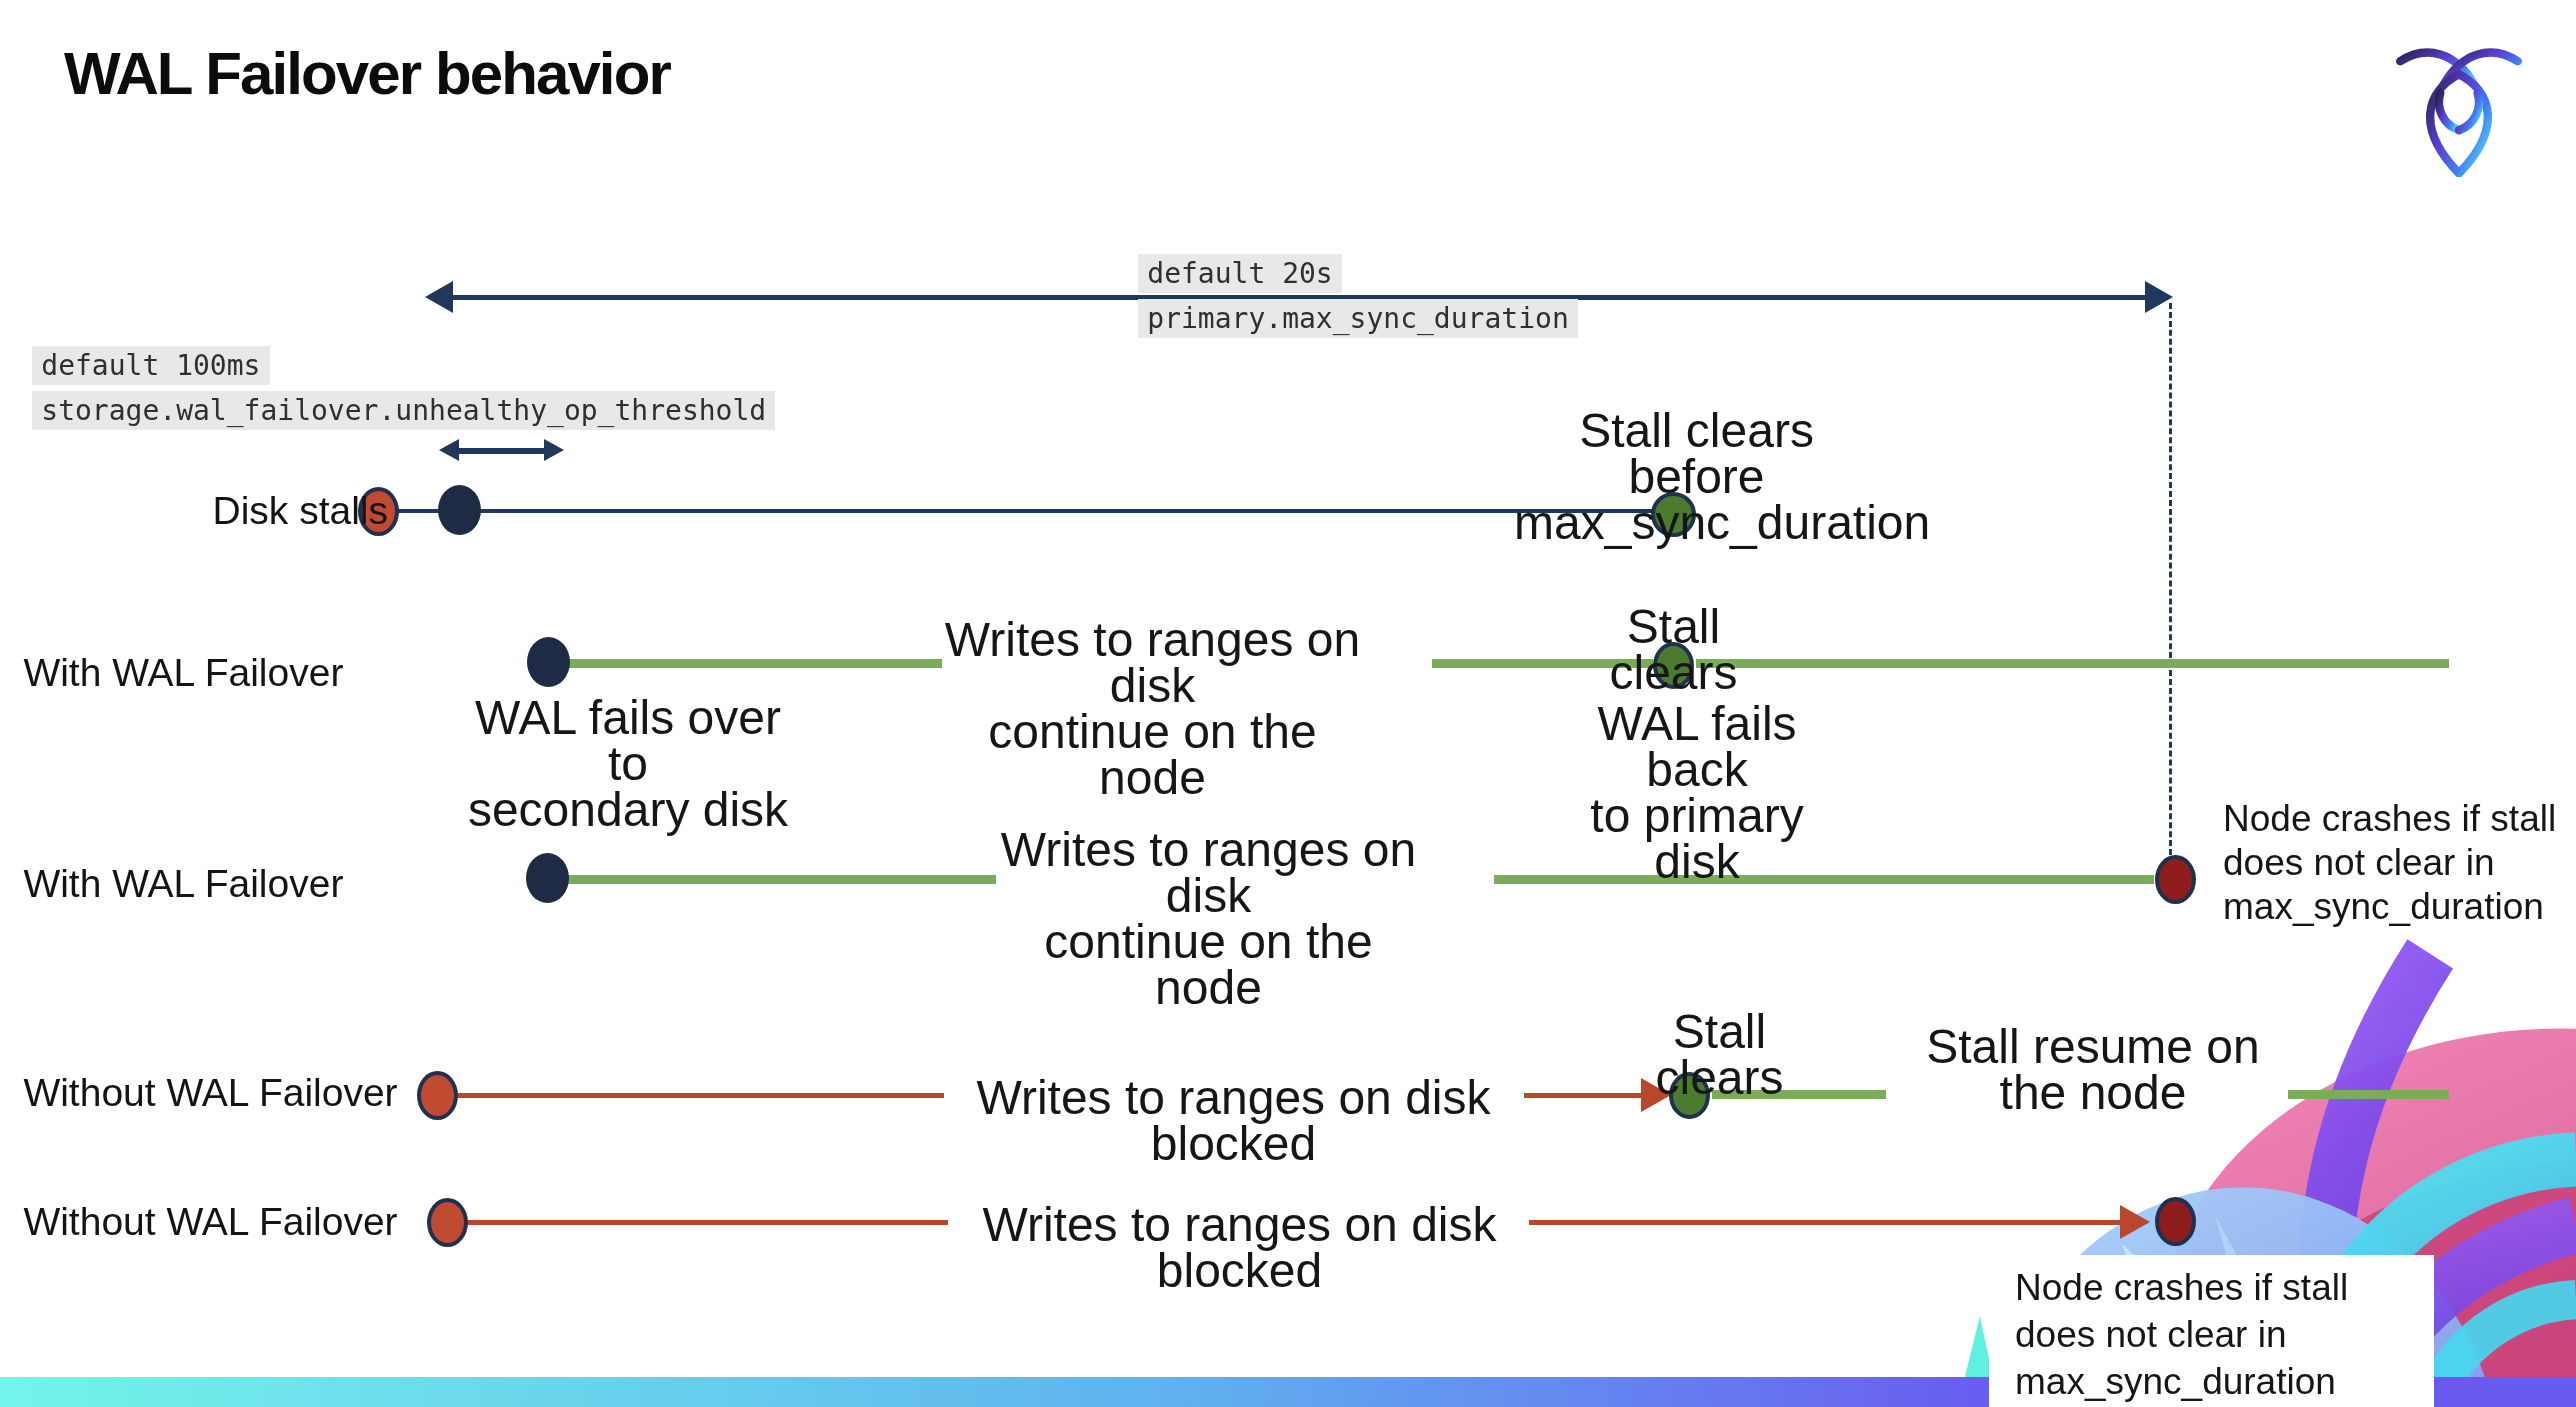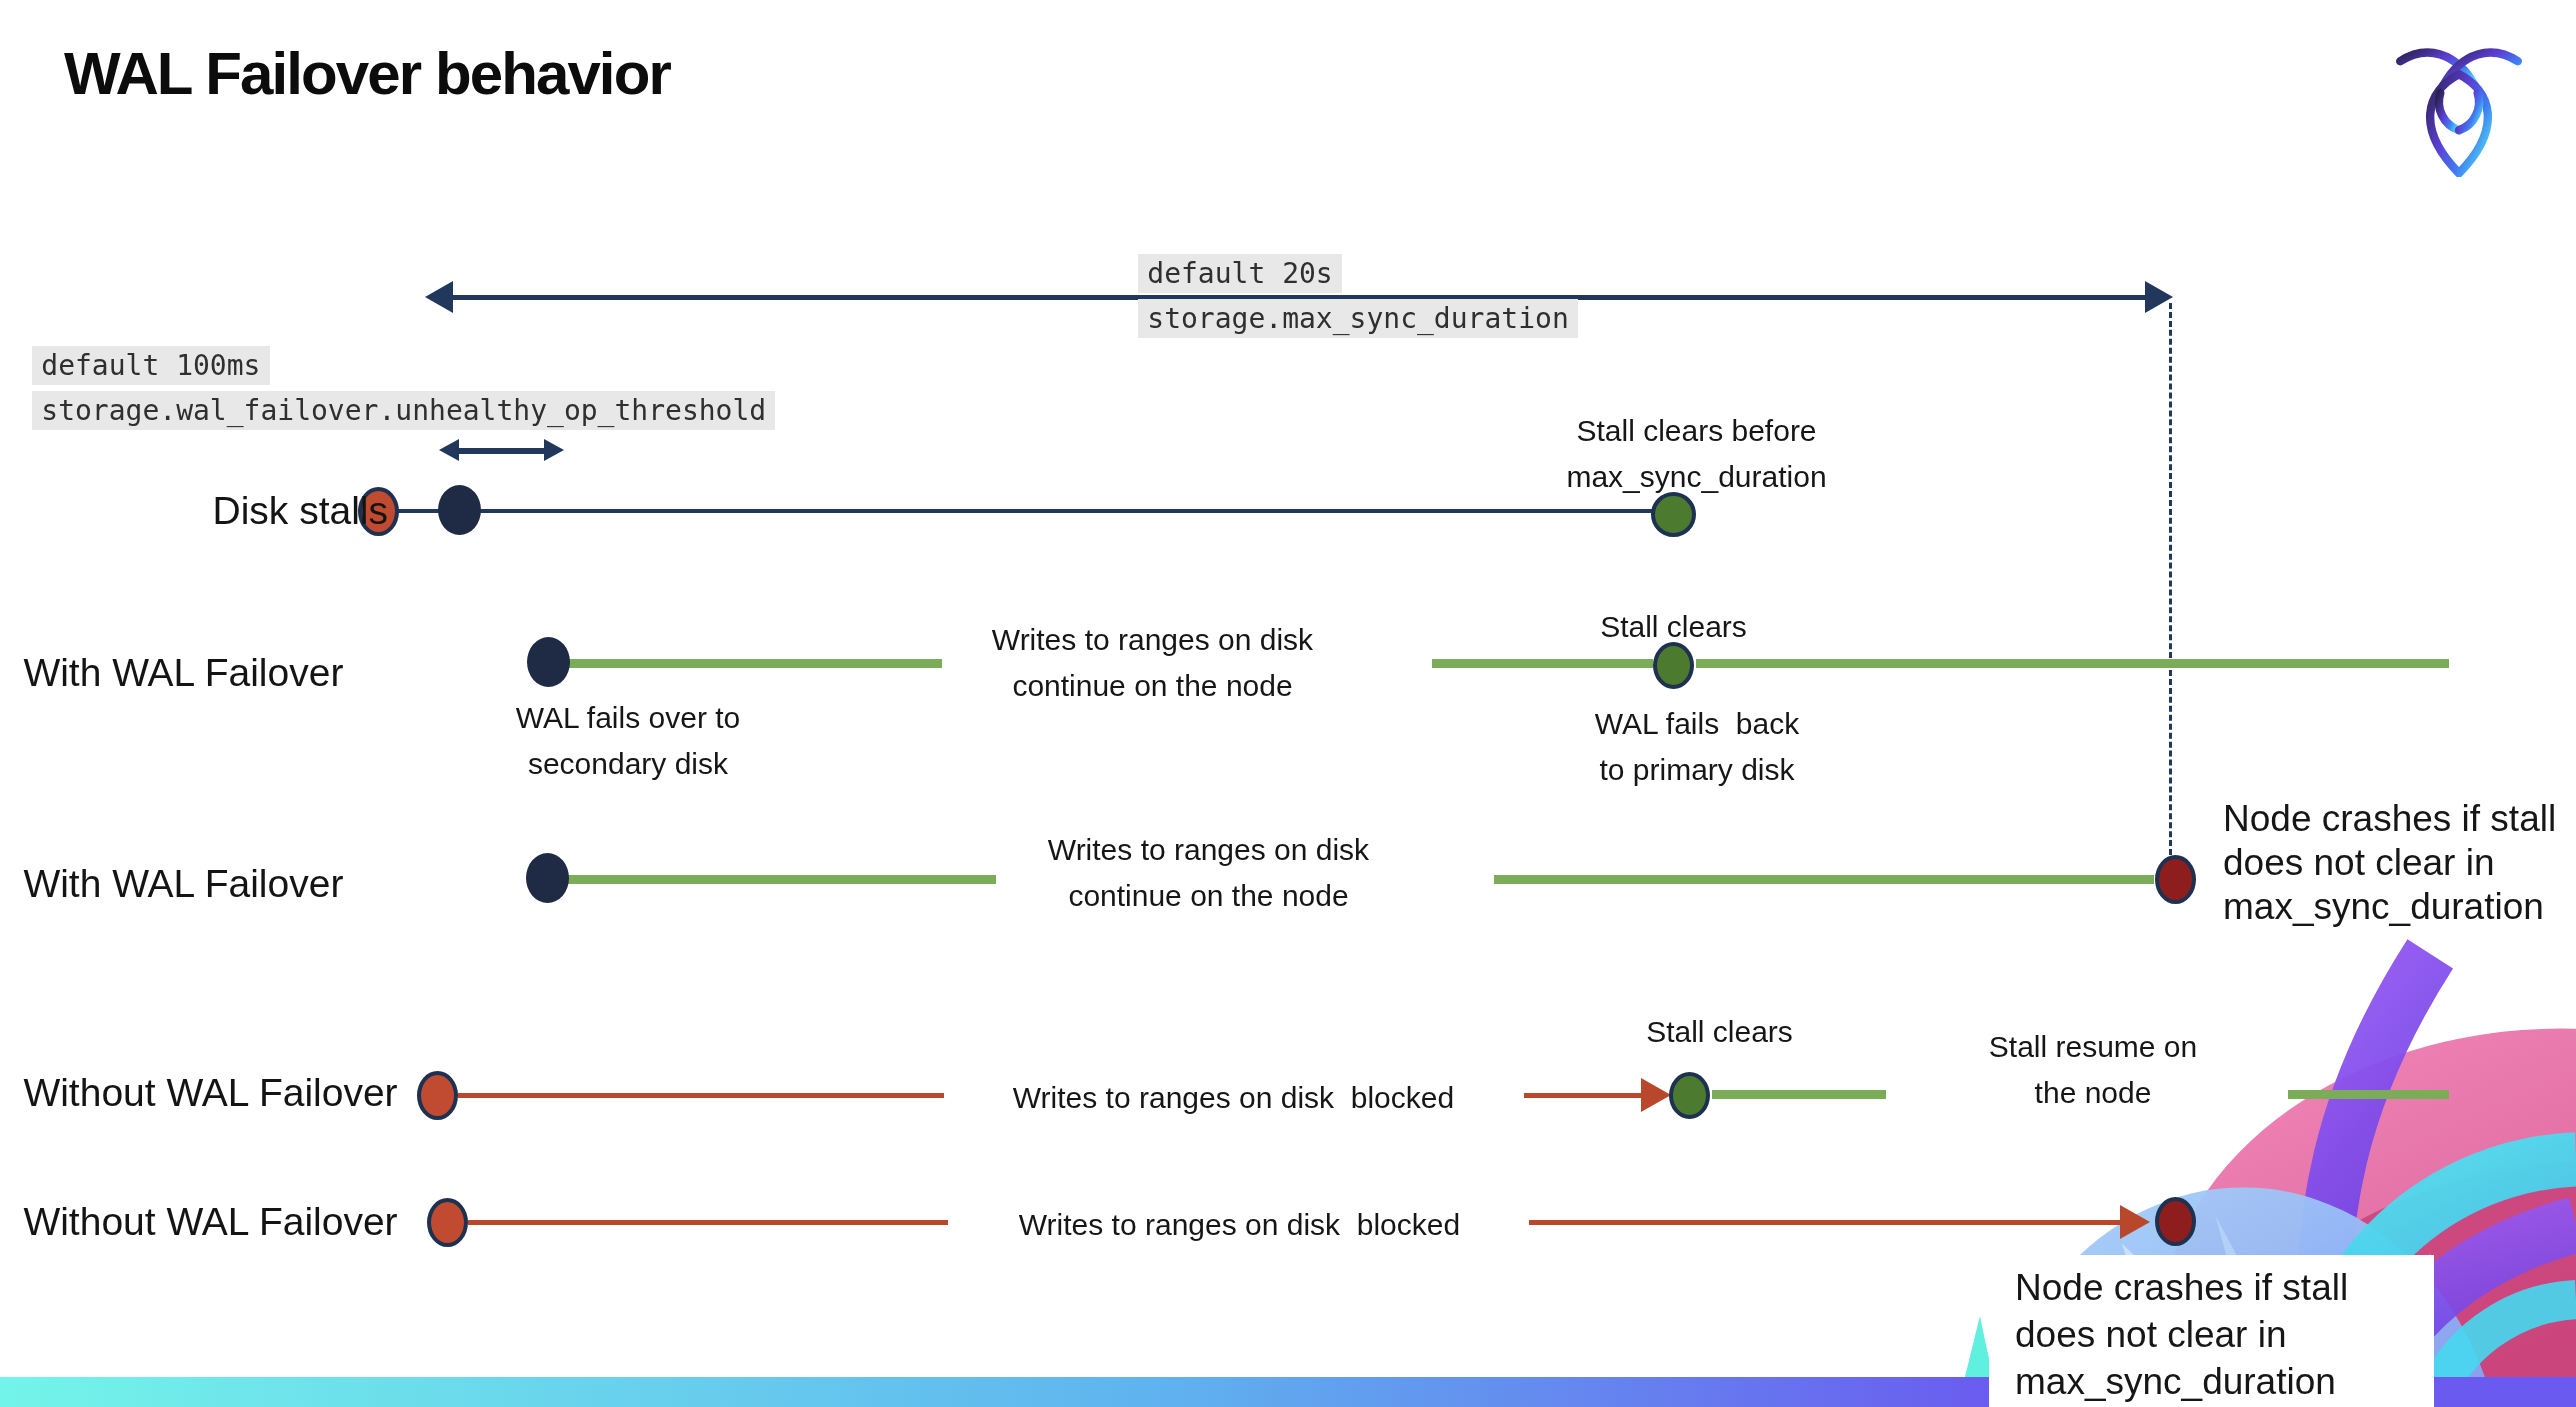--- a/index.html
+++ b/index.html
@@ -9,21 +9,21 @@
   }
   #title{
     position:absolute;left:64px;top:39px;font-size:60px;font-weight:700;
     letter-spacing:-1.9px;color:#0c0c0c;
   }
   .chip{
     position:absolute;font-family:"DejaVu Sans Mono",monospace;font-size:28px;
     color:#2f2f2f;background:#e8e8e8;padding:2.8px 9.3px;z-index:7;white-space:nowrap;
   }
   .t{
-    position:absolute;font-size:30px;line-height:46px;color:#161616;
+    position:absolute;font-size:48px;line-height:46px;color:#161616;
     text-align:center;white-space:pre-wrap;z-index:7;
   }
   .t.left{text-align:left;}
   .rowlabel{position:absolute;font-size:39px;color:#141414;z-index:7;white-space:nowrap;}
   .hline{position:absolute;z-index:5;}
   .navyline{height:4.7px;background:#21375B;}
   .greenline{height:9.3px;background:#7BAD58;}
   .redline{height:4.7px;background:#B8472B;}
   .dot{position:absolute;border-radius:50%;box-sizing:border-box;border:4.7px solid #1E3150;z-index:6;}
   .dot.navy{background:#1F2A44;border-color:#1F2A44;}
@@ -112,21 +112,21 @@
     <path d="M418,420 L462,506 L390,506 Z" fill="#232A5E" opacity="0.9"></path>
     <path d="M78,408 L92,473 L62,473 Z" fill="#5FF0E0"></path>
   </svg>
 
   <div id="bottom-bar"></div>
 
   <div class="hline navyline" style="left:449px;top:295px;width:1703px;"></div>
   <div class="ah navy-l" style="left:425px;top:281px;"></div>
   <div class="ah navy-r" style="left:2145px;top:281px;"></div>
   <div class="chip" style="left:1138px;top:254px;">default 20s</div>
-  <div class="chip" style="left:1138px;top:299px;">storage.max_sync_duration</div>
+  <div class="chip" style="left:1138px;top:299px;">primary.max_sync_duration</div>
 
   <div class="chip" style="left:32px;top:346px;">default 100ms</div>
   <div class="chip" style="left:32px;top:391px;">storage.wal_failover.unhealthy_op_threshold</div>
   <div class="hline navyline" style="left:456px;top:448px;width:90px;height:5.6px;"></div>
   <div class="ah navy-l small" style="left:439px;top:439px;"></div>
   <div class="ah navy-r small" style="left:544px;top:439px;"></div>
 
   <div id="dashed-drop"></div>
 
   <div class="rowlabel" style="left:140px;width:248px;top:489px;text-align:right;">Disk stalls</div>

